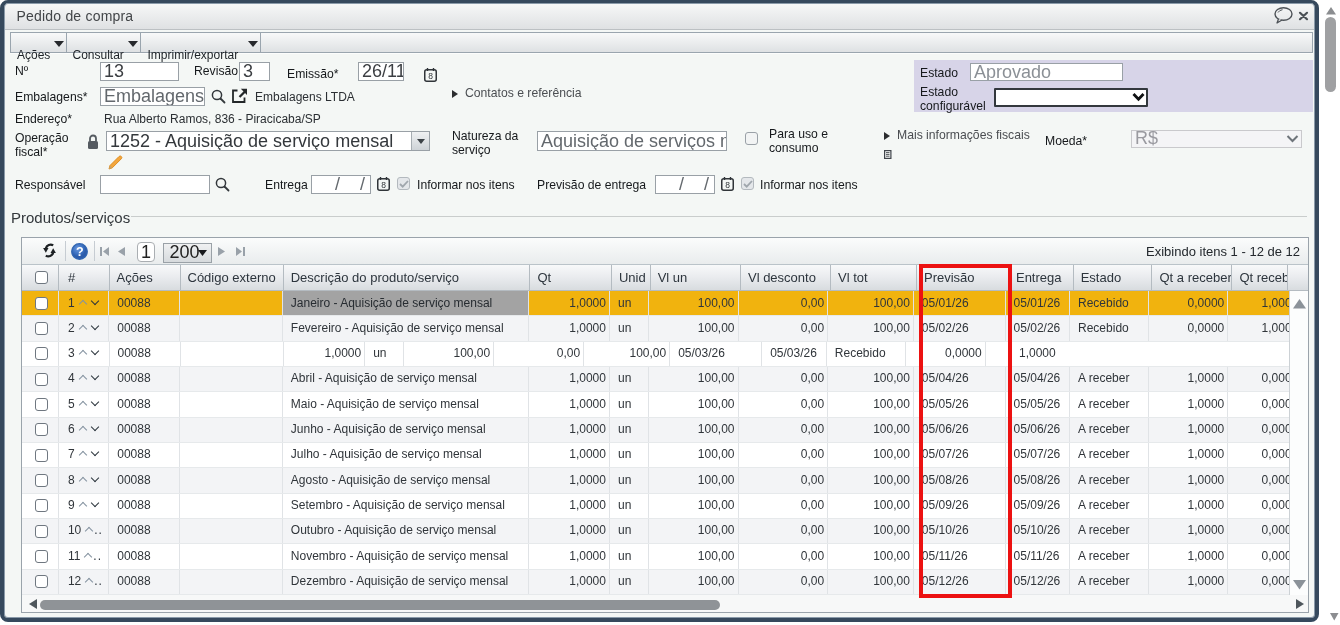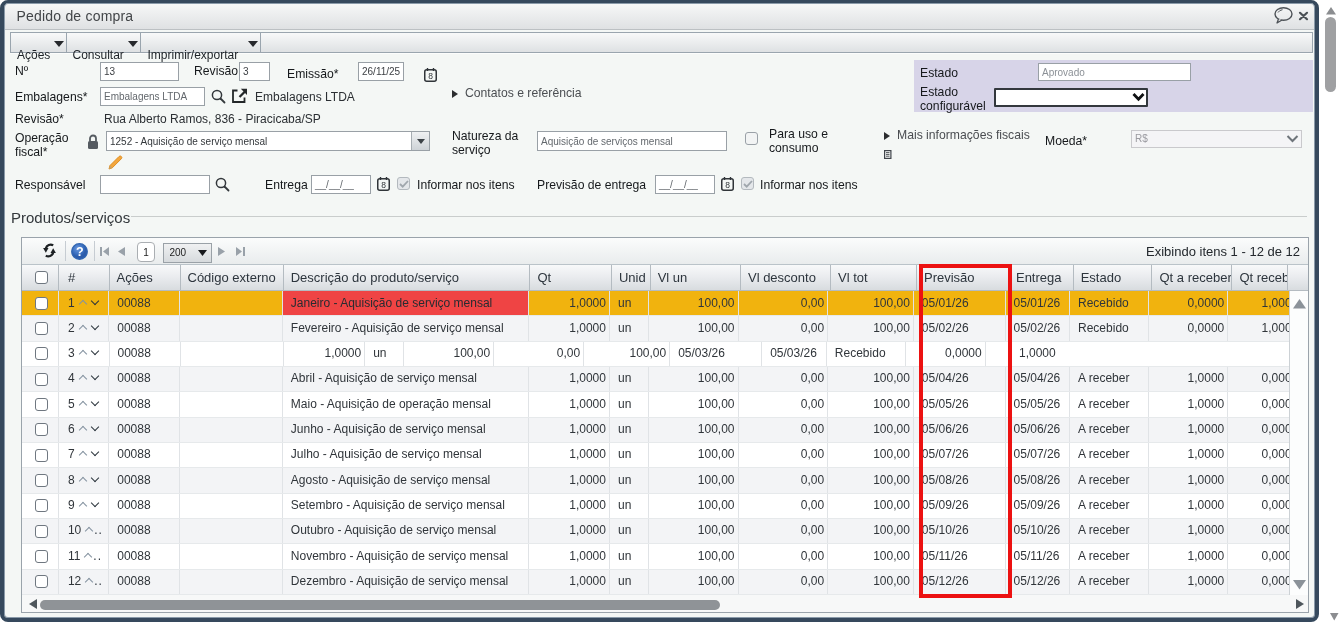--- a/index.html
+++ b/index.html
@@ -15,21 +15,21 @@
 #menubar{position:absolute;left:10px;top:32px;width:1303px;height:21px;
 border:1px solid #9aa5ae;background:linear-gradient(#f8f9f9,#dee1e3);
 box-shadow:0 1px 0 rgba(255,255,255,.7)}
 .mitem{position:absolute;top:12px;height:20px;font-size:12px;color:#1d2227;line-height:20px}
 .msep{position:absolute;top:0;width:1px;height:20px;background:#9aa5ae}
 .tri-d{position:absolute;top:8px;width:0;height:0;border-left:5px solid transparent;
 border-right:5px solid transparent;border-top:6px solid #26292c}
 
 .lbl{position:absolute;font-size:12.2px;color:#16191c;white-space:pre;line-height:14px}
 .inp{position:absolute;background:#fff;border:1px solid #99a0a6;
-color:#3c3f43;padding:0 3px;display:flex;align-items:center;white-space:nowrap;overflow:hidden;font-size:10px}
+color:#3c3f43;padding:0 3px;display:flex;align-items:center;white-space:nowrap;overflow:hidden;font-size:18px}
 .inp.gray{color:#63686d}
 .txt{position:absolute;font-size:12px;color:#2b2f33;white-space:pre}
 #lav{position:absolute;left:914px;top:60px;width:399px;height:52px;background:#d7d4e8}
 .arrlbl{position:absolute;font-size:12.2px;color:#4b4e52;white-space:pre}
 .arr{display:inline-block;width:0;height:0;border-top:4px solid transparent;
 border-bottom:4px solid transparent;border-left:6px solid #2c2d2f;margin-right:7px;vertical-align:-1px}
 
 .combtn{position:absolute;background:linear-gradient(#eff1f2,#ced3d7);border-left:1px solid #a6adb2;
 display:flex;align-items:center;justify-content:center}
 .combtn:after{content:"";width:0;height:0;border-left:4px solid transparent;
@@ -60,21 +60,21 @@
 .cunid{width:38.7px}
 .cvlun{width:90.3px}
 .cvldesc{width:90px}
 .cvltot{width:86px}
 .cprev{width:92px}
 .centr{width:64.7px}
 .cest{width:78.8px}
 .cqtr{width:80px}
 .cqtb{width:80px;position:relative;border-right:none;padding:0}
 .clipnum{position:absolute;left:0;top:4.5px;width:80px;text-align:right;padding-right:10px}
-.tr .cdesc.focus{background:#ef4444;color:#272c31}
+.tr .cdesc.focus{background:#a3a3a3;color:#272c31}
 .cb{display:inline-block;width:13px;height:13px;background:#fff;border:1px solid #6f7780;border-radius:3px}
 .chu,.chd{display:inline-block;width:6px;height:6px;border-style:solid;border-width:1.6px 1.6px 0 0;border-color:#8593a0}
 .chu{transform:rotate(-45deg);margin:0 2px 0 5px;vertical-align:0px}
 .chd{transform:rotate(135deg);border-color:#2c353d;margin-left:4px;vertical-align:3px}
 .dots{color:#2c353d;letter-spacing:1px}
 
 #gvscroll{position:absolute;left:1267px;top:53px;width:19.5px;background:#fcfdfd;border-left:1px solid #ccd1d5}
 
 #ghscroll{position:absolute;left:0;width:100%;height:17px;background:#f7f8f8}
 #hthumb{position:absolute;left:18.5px;top:5px;width:680px;height:9.5px;background:#8f9397;border-radius:5px}
@@ -129,21 +129,21 @@
     <circle cx="6" cy="6" r="4.6" fill="none" stroke="#33383c" stroke-width="1.5"></circle>
     <line x1="9.5" y1="9.5" x2="13.5" y2="13.5" stroke="#33383c" stroke-width="1.8" stroke-linecap="round"></line>
   </svg>
   <svg style="left:231px;top:88px" width="17" height="16" viewBox="0 0 17 16">
     <path d="M6.5 2.5 H2 V14 H13.5 V9.5" fill="none" stroke="#232729" stroke-width="1.8"></path>
     <path d="M8.5 9 L14.5 3" stroke="#232729" stroke-width="2.3"></path>
     <path d="M9.8 0.8 h6.2 v6.2 z" fill="#232729"></path>
   </svg>
   <div class="txt" style="left:255px;top:90px;color:#2b2f33">Embalagens LTDA</div>
   <div class="arrlbl" style="left:452px;top:86px"><span class="arr"></span>Contatos e referência</div>
-  <div class="lbl" style="left:15px;top:112px">Revisão*</div>
+  <div class="lbl" style="left:15px;top:112px">Endereço*</div>
   <div class="txt" style="left:104px;top:112px">Rua Alberto Ramos, 836 - Piracicaba/SP</div>
 
   <div class="lbl" style="left:15px;top:131px">Operação
 fiscal*</div>
   <svg style="left:87px;top:134px" width="12" height="16" viewBox="0 0 12 16">
     <path d="M3 7 V4.5 a3 3 0 0 1 6 0 V7" fill="none" stroke="#555b61" stroke-width="1.8"></path>
     <rect x="1" y="7" width="10" height="8" rx="1.5" fill="#555b61"></rect>
   </svg>
   <div class="inp" style="left:106px;top:131px;width:324px;height:20px;color:#34383c">1252 - Aquisição de serviço mensal</div>
   <div class="combtn" style="left:411px;top:132px;width:18px;height:18px"></div>
@@ -165,21 +165,21 @@
     <line x1="2" y1="6.2" x2="5.5" y2="6.2" stroke="#3f444a" stroke-width="0.9"></line>
   </svg>
   <div class="lbl" style="left:1045px;top:134px">Moeda*</div>
   <div class="inp" style="left:1131px;top:129.5px;width:171px;height:18px;background:#f4f4f6;border-color:#c9c9cc;color:#9a9aa0">R$</div>
   <svg style="left:1286px;top:134.5px" width="13" height="8" viewBox="0 0 13 8">
     <path d="M1.5 1 L6.5 6 L11.5 1" fill="none" stroke="#6e747a" stroke-width="2"></path>
   </svg>
 
   <div id="lav"></div>
   <div class="lbl" style="left:920px;top:66px">Estado</div>
-  <div class="inp" style="left:1038px;top:63px;width:153px;height:18px;color:#8b9096">Aprovado</div>
+  <div class="inp" style="left:970px;top:63px;width:153px;height:18px;color:#8b9096">Aprovado</div>
   <div class="lbl" style="left:920px;top:85px">Estado
 configurável</div>
   <div class="inp" style="left:994px;top:88px;width:154px;height:19px;border:2px solid #33383d;border-radius:1px"></div>
   <svg style="left:1132px;top:93px" width="13" height="8" viewBox="0 0 13 8">
     <path d="M1.5 1 L6.5 6.3 L11.5 1" fill="none" stroke="#0f1113" stroke-width="2.8"></path>
   </svg>
 
   <div class="lbl" style="left:15px;top:178px">Responsável</div>
   <div class="inp" style="left:100px;top:175px;width:110px;height:19px"></div>
   <svg style="left:215px;top:177px" width="15" height="15" viewBox="0 0 15 15">
@@ -362,21 +362,21 @@
             <span class="clipnum">0,0000</span>
           </div>
 </div>
 <div class="tr">
 <div class="td cchk">
             <span class="cb"></span>
           </div>
 <div class="td cnum">5<span class="chu"></span><span class="chd"></span></div>
 <div class="td ccod">00088</div>
 <div class="td cext"></div>
-<div class="td cdesc">Maio - Aquisição de operação mensal</div>
+<div class="td cdesc">Maio - Aquisição de serviço mensal</div>
 <div class="td cqt num">1,0000</div>
 <div class="td cunid">un</div>
 <div class="td cvlun num">100,00</div>
 <div class="td cvldesc num">0,00</div>
 <div class="td cvltot num">100,00</div>
 <div class="td cprev">05/05/26</div>
 <div class="td centr">05/05/26</div>
 <div class="td cest">A receber</div>
 <div class="td cqtr num">1,0000</div>
 <div class="td cqtb">

